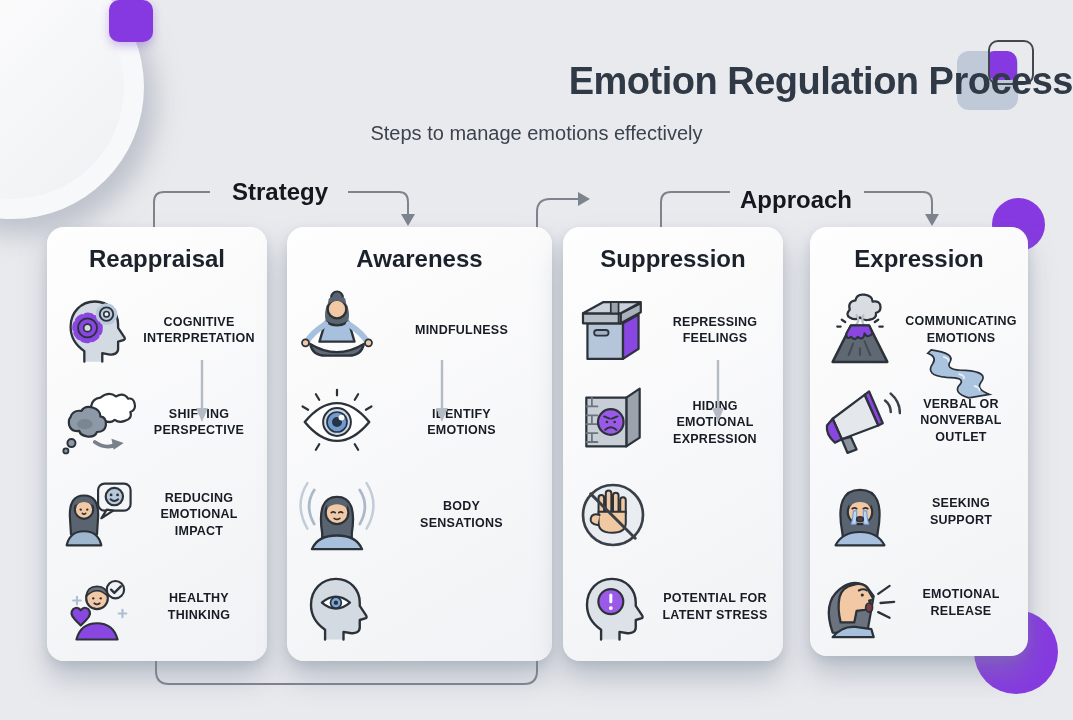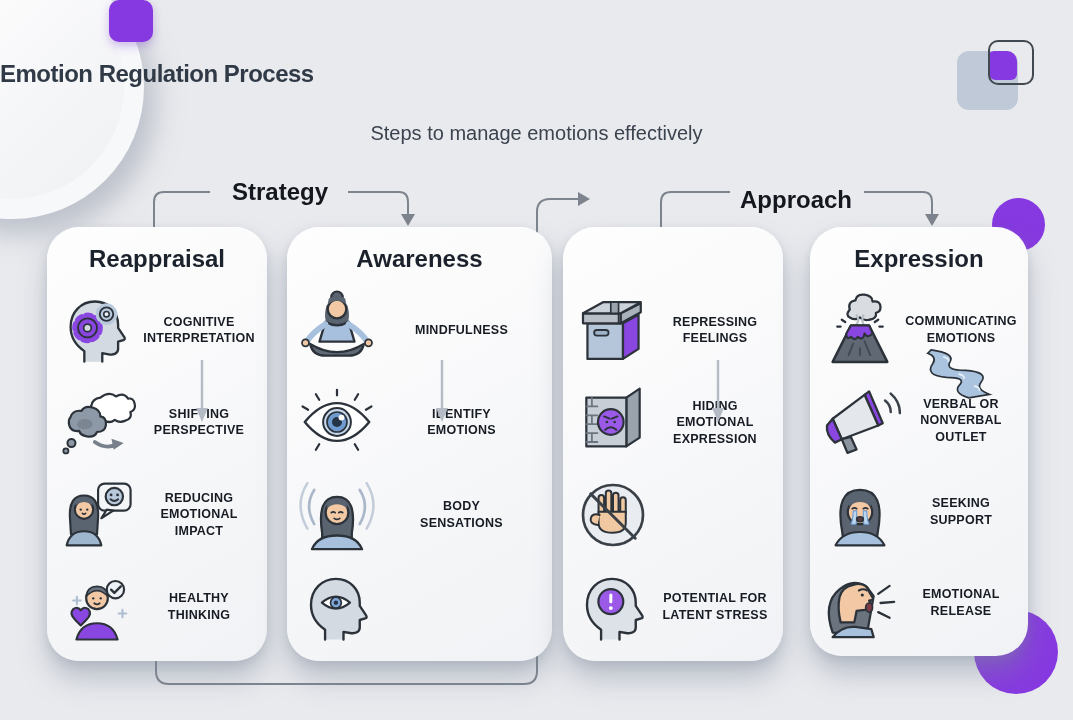--- a/index.html
+++ b/index.html
@@ -19,36 +19,36 @@
   .sq-purple-tr{left:988px;top:51px;width:29px;height:29px;border-radius:6px 10px 6px 8px;
     background:#8639e0;}
   .sq-outline-tr{left:988px;top:40px;width:42px;height:41px;border-radius:10px;
     border:2.5px solid #42484f;background:transparent;}
   .circle-purple-top{left:992px;top:198px;width:53px;height:53px;border-radius:50%;
     background:#8639e0;z-index:1;}
   .circle-purple-bottom{left:974px;top:610px;width:84px;height:84px;border-radius:50%;
     background:#8639e0;z-index:1;}
 
   
-  .page-title{position:absolute;left:0;right:0;top:60px;text-align:left;
-    font-size:24px;font-weight:bold;letter-spacing:-.5px;color:#303a47;z-index:3;}
+  .page-title{position:absolute;left:0;right:0;top:60px;text-align:right;
+    font-size:38px;font-weight:bold;letter-spacing:-.5px;color:#303a47;z-index:3;}
   .page-subtitle{position:absolute;left:0;right:0;top:122px;text-align:center;
     font-size:20px;color:#3b434f;z-index:3;}
 
   
   .group-label{position:absolute;transform:translate(-50%,-50%);font-size:24px;
     font-weight:bold;color:#14181e;z-index:3;white-space:nowrap;}
   .group-strategy{left:280px;top:192px;}
   .group-approach{left:796px;top:200px;}
 
   
   .connectors{position:absolute;left:0;top:0;z-index:1;pointer-events:none;}
 
   
-  .card{position:absolute;border-radius:32px;z-index:2;
+  .card{position:absolute;border-radius:17px;z-index:2;
     background:linear-gradient(150deg,#fefefe 0%,#f1f2f5 100%);
     border-top:1px solid #ffffff;
     box-shadow:0 18px 28px rgba(125,135,152,.42),0 4px 10px rgba(125,135,152,.22);}
   .card1{left:47px; top:227px;width:220px;height:433px;}
   .card2{left:287px;top:227px;width:265px;height:433px;}
   .card3{left:563px;top:227px;width:220px;height:433px;}
   .card4{left:810px;top:227px;width:218px;height:428px;}
   .card-title{text-align:center;margin-top:17px;font-size:24px;font-weight:bold;color:#1b222c;}
   .rows{position:absolute;top:56px;bottom:8px;left:6px;right:6px;
     display:flex;flex-direction:column;}
@@ -242,20 +242,21 @@
         </div>
       </div>
   <div class="inter-arrow">
         <svg width="14" height="66" viewBox="0 0 14 66">
  <line x1="7" y1="2" x2="7" y2="51" stroke="#b4bbc5" stroke-width="2.4"></line>
  <path d="M1 50 h12 L7 64 Z" fill="#b4bbc5"></path>
         </svg>
       </div>
     </div>
   <div class="card card3">
+    <div class="card-title">Suppression</div>
     <div class="rows">
         <div class="row">
           <div class="icon-box">
             <svg width="80" height="80" viewBox="0 0 72 72">
  <path d="M13 30 H45 V62 H13 Z" fill="#b5c6da" stroke="#2c323a" stroke-width="2"></path>
  <path d="M45 62 L59 53 V22 L45 30 Z" fill="#8a46e0" stroke="#2c323a" stroke-width="2"></path>
  <path d="M9 21 H43 V30 H9 Z" fill="#b8bfc7" stroke="#2c323a" stroke-width="2"></path>
  <path d="M43 30 L61 20 V12 L43 21 Z" fill="#a9b1ba" stroke="#2c323a" stroke-width="2"></path>
  <path d="M9 21 L27 11 H61 L43 21 Z" fill="#ccd2d9" stroke="#2c323a" stroke-width="2"></path>
  <path d="M34 11 h7 L41 21 h-7 z" fill="#9aa2ab" stroke="#2c323a" stroke-width="1.5"></path>

